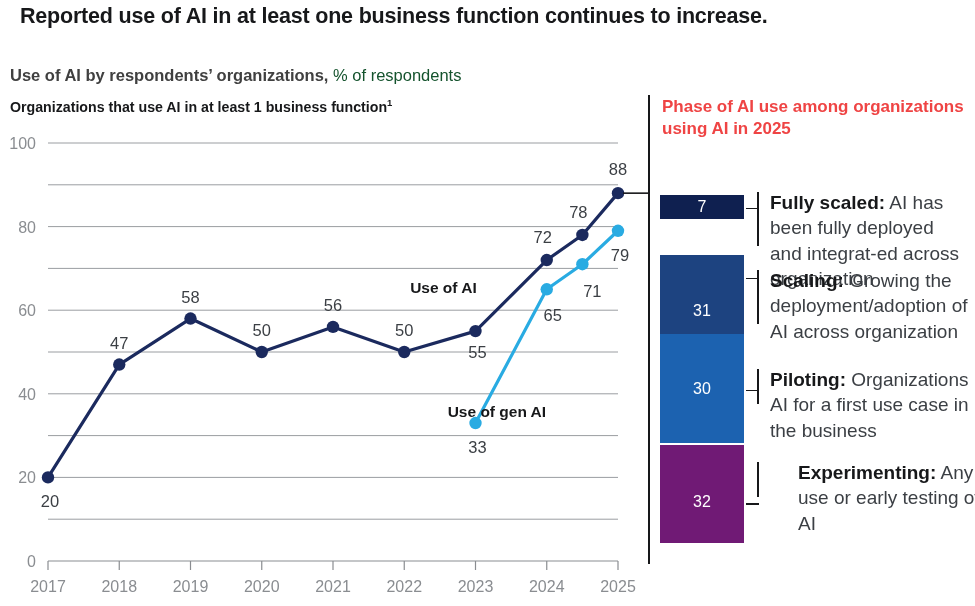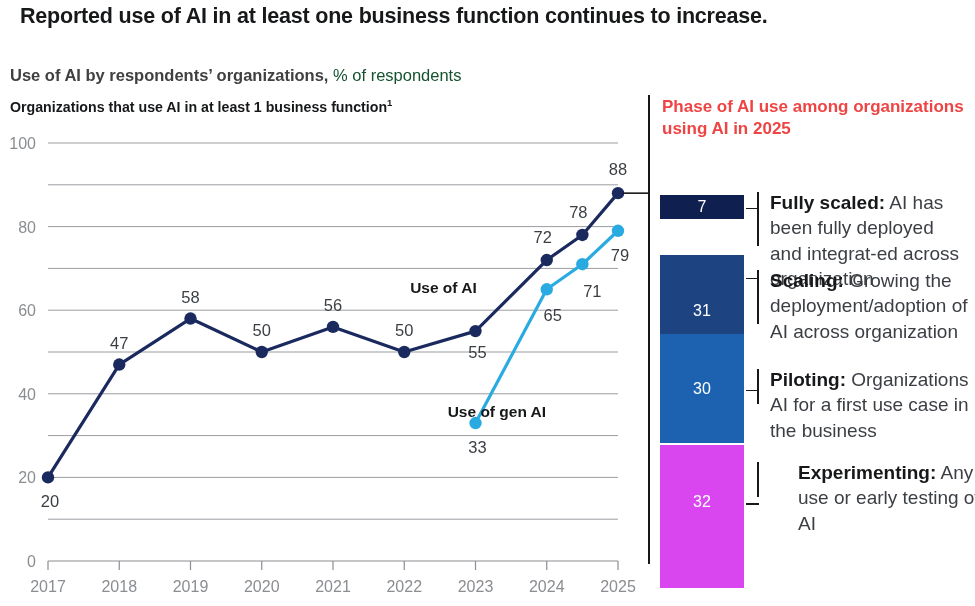--- a/index.html
+++ b/index.html
@@ -268,21 +268,21 @@
 <div id="stacked-bar">
     <div class="bar-seg" style="top: 0px; height: 25.69px; background: rgb(15, 32, 80);">
       <div class="bar-seg-value" style="top: 2.845px;">7</div>
     </div>
     <div class="bar-seg" style="top: 28px; height: 146px; background: rgb(29, 67, 128); margin-top: 32px;">
       <div class="bar-seg-value" style="top: 46.885px;">31</div>
     </div>
     <div class="bar-seg" style="top: 139.46px; height: 110.1px; background: rgb(28, 98, 176);">
       <div class="bar-seg-value" style="top: 45.05px; text-align: center;">30</div>
     </div>
-    <div class="bar-seg" style="top: 249.56px; height: 143px; background: #d946ef;">
+    <div class="bar-seg" style="top: 249.56px; height: 98px; background: #701a75;">
       <div class="bar-seg-value" style="top: 48.72px;">32</div>
     </div>
   </div>
 <div id="bar-callouts">
     <div class="phase-text" style="top: 190px;"><b>Fully scaled:</b><span> AI has been fully deployed and integrat-ed across organization</span></div>
     <div class="leader-bracket" style="left: 757px; top: 192px; height: 54.2188px;"></div>
     <div class="leader-dash" style="left: 746px; top: 207.845px; width: 13px;"></div>
     <div class="phase-text" style="top: 268px;"><b>Scaling:</b><span> Growing the deployment/adoption of AI across organization</span></div>
     <div class="leader-bracket" style="left: 757px; top: 270px; height: 54.2188px;"></div>
     <div class="leader-dash" style="left: 746px; top: 277.575px; width: 13px;"></div>

